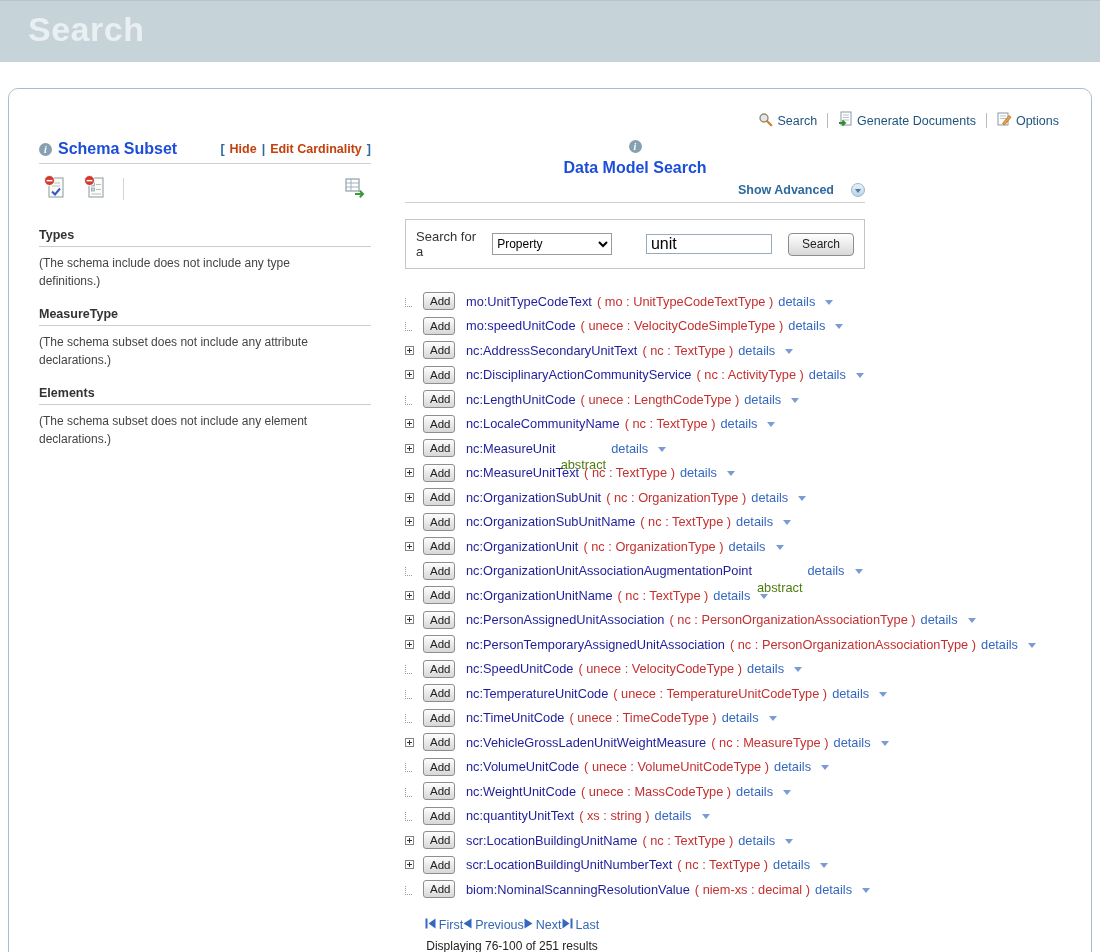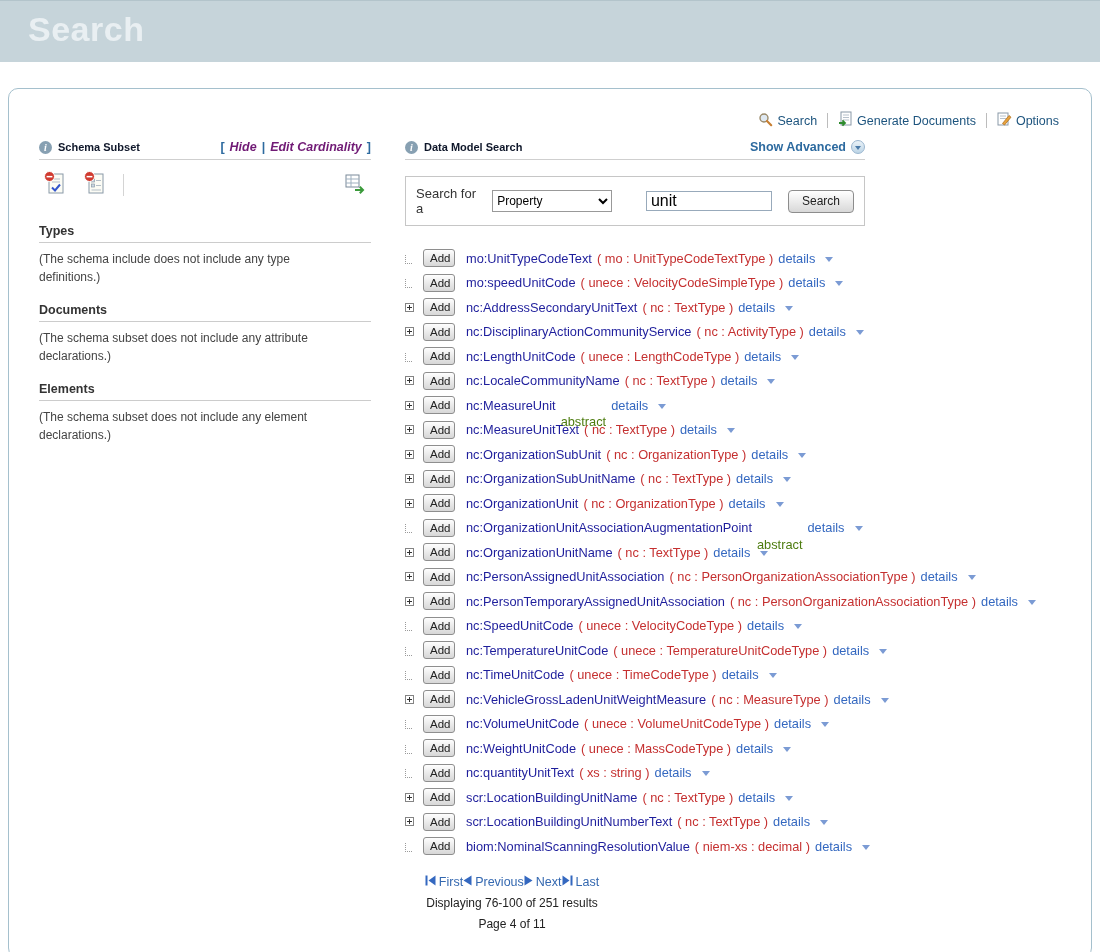--- a/index.html
+++ b/index.html
@@ -30,43 +30,43 @@
   .top-toolbar { display:flex; justify-content:flex-end; align-items:center; gap:10px; padding:8px 2px 2px 0; }
   .toolbar-item { display:flex; align-items:center; gap:4px; color:#1d547e; font-size:12.5px; text-decoration:none; cursor:pointer; }
   .toolbar-sep { width:1px; height:15px; background:#bcbcbc; }
 
   
   .columns { display:flex; margin-top:8px; }
   .left-col { width:332px; flex:none; }
   .right-col { flex:1; padding-left:34px; }
 
   .panel-header { display:flex; align-items:center; gap:6px; padding-bottom:5px; border-bottom:1px solid #cfcfcf; }
-  .panel-title { font-size:11px; font-weight:bold; color:#0f172a; }
+  .panel-title { font-size:16px; font-weight:bold; color:#1d4ed8; }
   .header-links { margin-left:auto; font-size:12.5px; font-weight:bold; color:#2d6a9f; display:flex; gap:5px; }
-  .header-links a { color:#701a75; text-decoration:none; cursor:pointer;font-style:italic; }
+  .header-links a { color:#c2410c; text-decoration:none; cursor:pointer; }
 
   .info-icon {
     width:13px; height:13px; border-radius:50%; flex:none;
     background:#87a0b2; color:#fff; display:inline-flex; align-items:center; justify-content:center;
   }
   .info-icon::before { content:'i'; font:italic bold 10px "Liberation Serif", serif; }
 
   
   .subset-toolbar { display:flex; align-items:center; gap:16px; padding:10px 4px 8px 4px; }
   .subset-toolbar .icon-btn { cursor:pointer; background:none; border:none; padding:0; display:flex; }
   .vdiv { width:1px; height:22px; background:#d4d4d4; }
   .subset-toolbar .spacer { flex:1; }
 
   .subset-section { margin-top:17px; }
   .section-heading { font-size:12.5px; font-weight:bold; color:#333; padding-bottom:4px; border-bottom:1px solid #ccc; margin-bottom:7px;margin-top:12px; }
   .section-text { font-size:12px; color:#444; line-height:1.5; max-width:300px; }
 
   
-  .dm-header { width:460px; }
-  .show-advanced { margin-left:auto; display:flex; align-items:center; gap:5px; color:#2d6a9f; font-weight:bold; font-size:12.5px; text-decoration:none; cursor:pointer; }
+  .dm-header { width:460px;flex-direction:column; }
+  .show-advanced { margin-left:auto; display:flex; align-items:center; gap:17px; color:#2d6a9f; font-weight:bold; font-size:12.5px; text-decoration:none; cursor:pointer; }
   .drop-circle {
     width:14px; height:14px; border-radius:50%; flex:none;
     background:linear-gradient(#eaf2f8,#bcd4e6); border:1px solid #9ab6cf;
     display:inline-flex; align-items:center; justify-content:center;
   }
   .drop-circle::after { content:''; border-left:3.5px solid transparent; border-right:3.5px solid transparent; border-top:4.5px solid #4a7aa8; margin-top:1px; }
 
   .search-form {
     width:460px; border:1px solid #c6c6c6; margin-top:16px;
     padding:9px 10px; display:flex; align-items:center;
@@ -210,21 +210,21 @@
               </svg>
           </span>
         </button>
       </div>
 
       <div class="subset-section">
         <div class="section-heading">Types</div>
         <div class="section-text">(The schema include does not include any type definitions.)</div>
       </div>
       <div class="subset-section">
-        <div class="section-heading">Documents</div>
+        <div class="section-heading">MeasureType</div>
         <div class="section-text">(The schema subset does not include any attribute declarations.)</div>
       </div>
       <div class="subset-section">
         <div class="section-heading">Elements</div>
         <div class="section-text">(The schema subset does not include any element declarations.)</div>
       </div>
     </div>
 
     <div class="right-col">
       <div class="panel-header dm-header">

